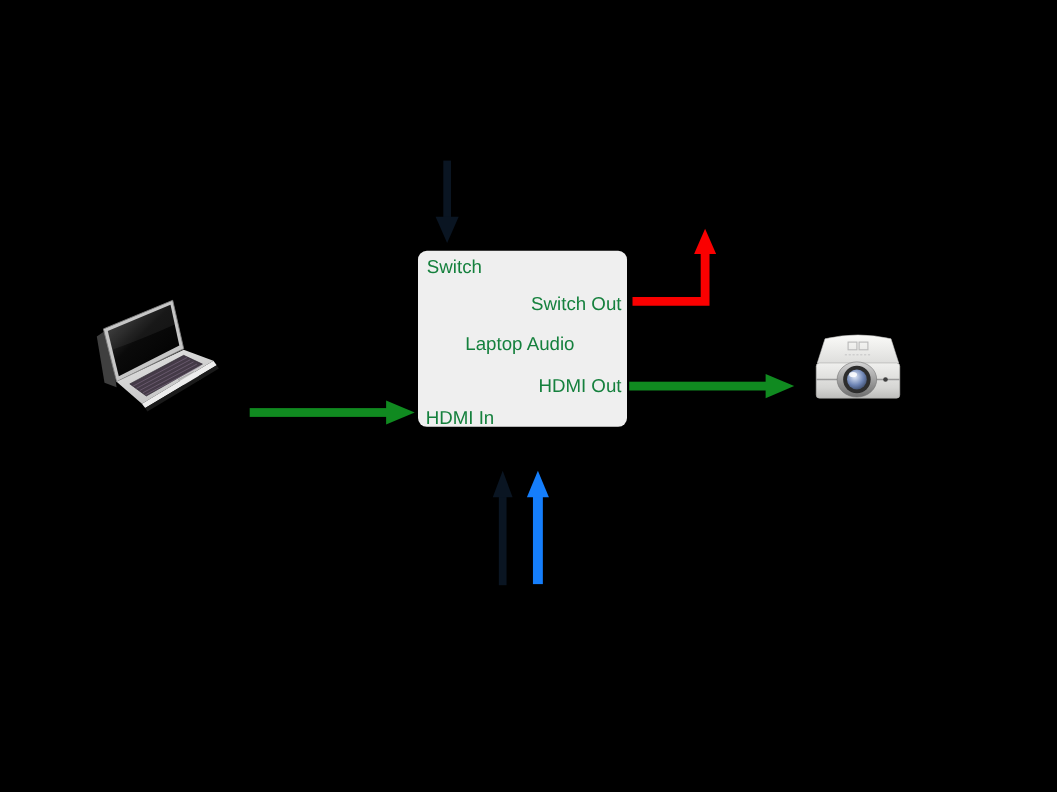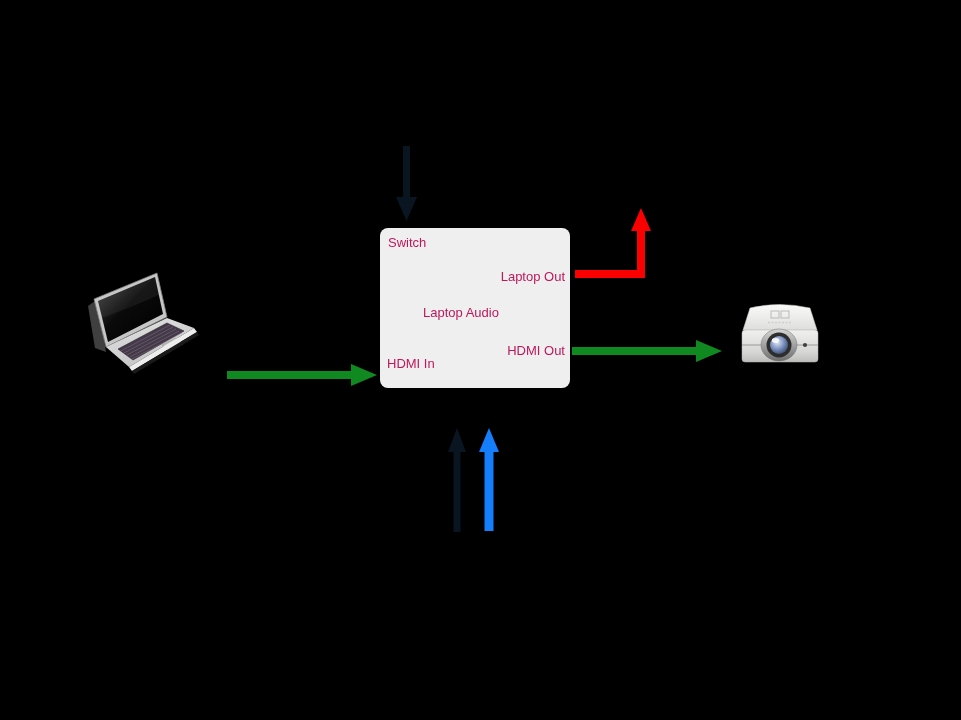--- a/index.html
+++ b/index.html
@@ -19,30 +19,30 @@
   }
   .switch-box {
     position: absolute;
     left: 380px; top: 228px;
     width: 190px; height: 160px;
     background: #efefef;
     border-radius: 8px;
   }
   .lbl {
     position: absolute;
-    font-size: 13px;
+    font-size: 17px;
     line-height: 15px;
-    color: #be185d;
+    color: #15803d;
     white-space: nowrap;
   }
   .lbl-switch      { left: 8px;  top: 7px; }
   .lbl-audio-out   { right: 5px; top: 41px;  text-align: right; }
   .lbl-laptop-audio{ left: 7px;  top: 77px; margin-left: 36px; }
   .lbl-hdmi-out    { right: 5px; top: 115px; text-align: left; }
-  .lbl-hdmi-in     { left: 7px;  top: 128px; text-align: right; }
+  .lbl-hdmi-in     { left: 7px;  top: 144px; text-align: right; }
   .node-svg { position: absolute; }
   .laptop-svg    { left: 80px;  top: 268px; width: 130px; height: 125px; }
   .projector-svg { left: 735px; top: 297px; width: 90px;  height: 75px; }
 </style>
 </head>
 <body>
 
 <div class="canvas">
 
   <svg class="arrows-layer" viewBox="0 0 961 720" xmlns="http://www.w3.org/2000/svg">
@@ -103,21 +103,21 @@
       <line x1="50" y1="89" x2="99" y2="63"></line>
       <line x1="52" y1="91" x2="102" y2="65"></line>
     </g>
     <polygon points="82,77 96,70 103,76 89,83" fill="#bdbdbd" stroke="#8d8d8d" stroke-width="0.5"></polygon>
     <polygon points="49,99 114,60 117,64 52,103" fill="#ededed"></polygon>
     <polygon points="52,103 117,64 119,67 54,106" fill="#1a1a1a"></polygon>
   </svg>
 
   <div class="switch-box">
     <span class="lbl lbl-switch">Switch</span>
-    <span class="lbl lbl-audio-out">Laptop Out</span>
+    <span class="lbl lbl-audio-out">Switch Out</span>
     <span class="lbl lbl-laptop-audio">Laptop Audio</span>
     <span class="lbl lbl-hdmi-out">HDMI Out</span>
     <span class="lbl lbl-hdmi-in">HDMI In</span>
   </div>
 
   <svg class="node-svg projector-svg" viewBox="0 0 90 75" xmlns="http://www.w3.org/2000/svg">
     <defs>
       <linearGradient id="domeG" x1="0" y1="0" x2="0" y2="1">
         <stop offset="0" stop-color="#fafaf8"></stop>
         <stop offset="1" stop-color="#dededc"></stop>

